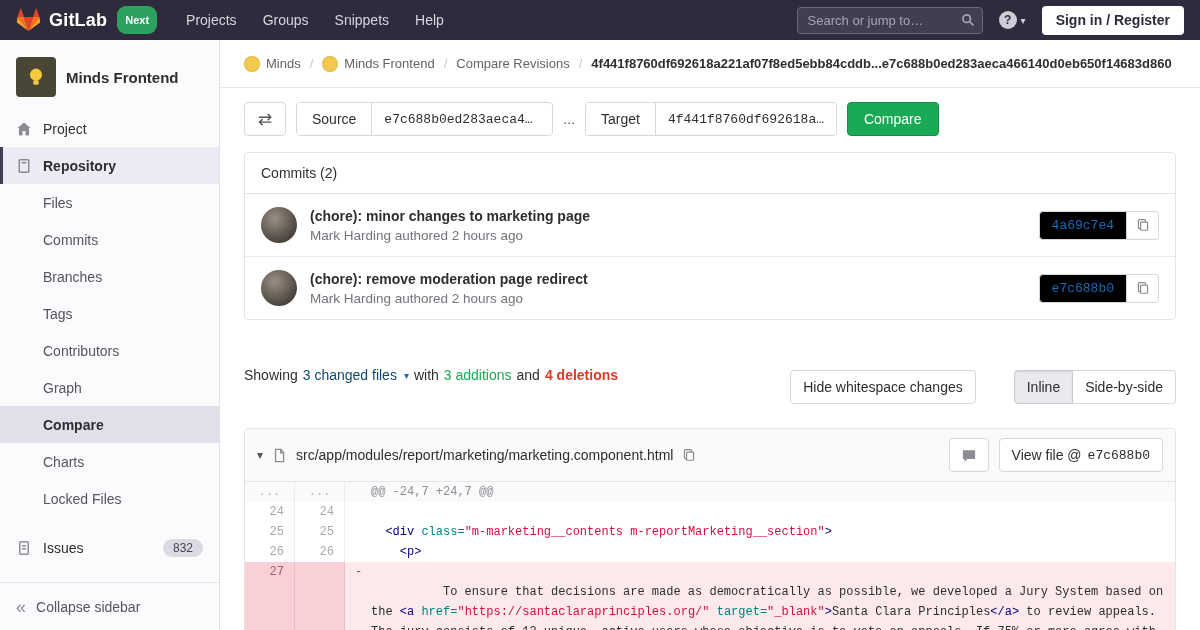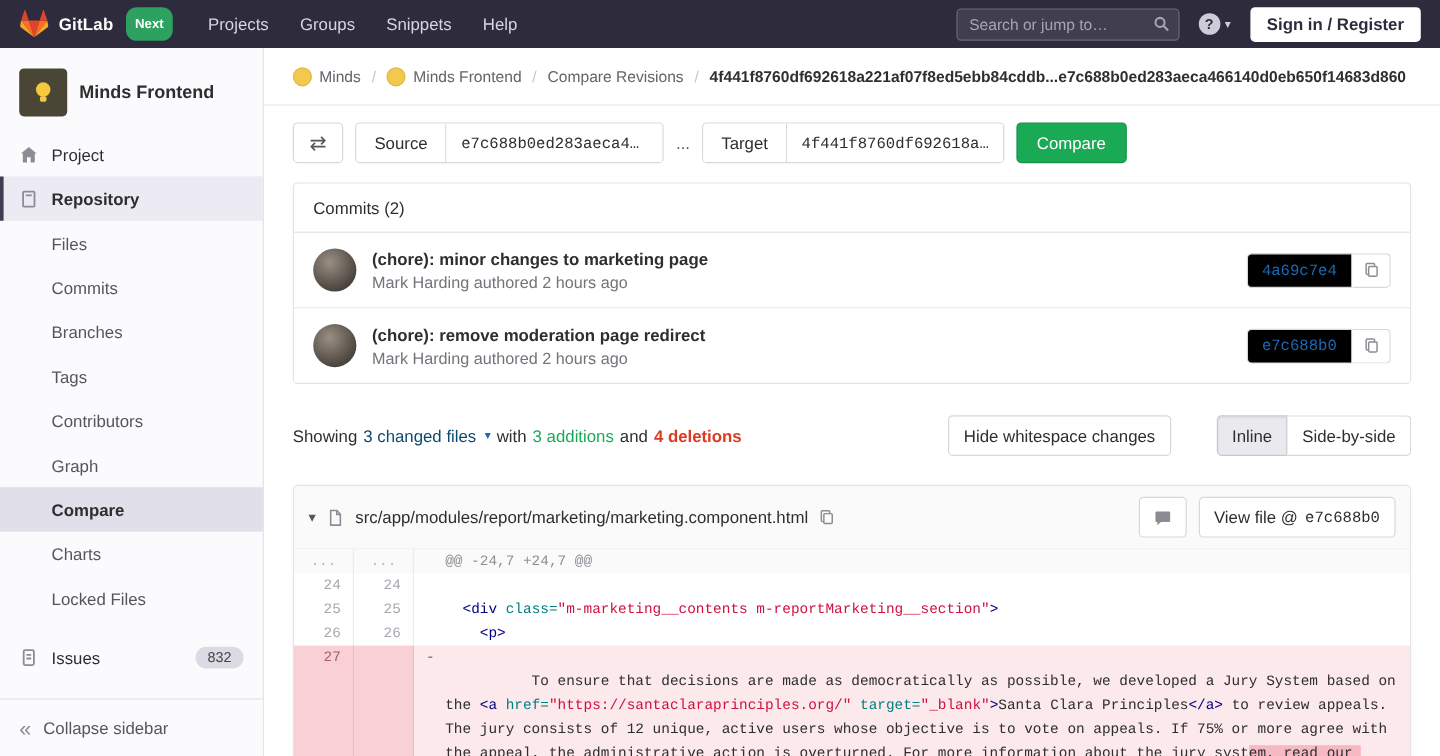--- a/index.html
+++ b/index.html
@@ -15,21 +15,21 @@
 
   
   .navbar {
     position: absolute; top: 0; left: 0; right: 0; height: 40px;
     background: #2e2b3d;
     display: flex; align-items: center; justify-content: space-between;
     padding: 0 16px; z-index: 10;
   }
   .nav-left { display: flex; align-items: center; }
   .logo { display: flex; align-items: center; gap: 8px; }
-  .logo-text { color: #fff; font-weight: 700; font-size: 14px; letter-spacing: .2px; }
+  .logo-text { color: #fff; font-weight: 700; font-size: 18px; letter-spacing: .2px; }
   .next-badge {
     background: #2da160; color: #fff; font-size: 11px; font-weight: 700;
     padding: 8px 8px; border-radius: 9px; margin-left: 2px;
   }
   .nav-links { display: flex; margin-left: 16px; }
   .nav-link { color: #d8d5e0; font-size: 14px; line-height: 40px; padding: 0 13px; }
   .nav-right { display: flex; align-items: center; gap: 16px; }
   .searchbox {
     position: relative; width: 186px; height: 27px;
     background: #413e50; border: 1px solid #6b6878; border-radius: 4px;
@@ -152,21 +152,21 @@
   .copy-btn {
     border: 1px solid #d8d8dc; border-left: none; border-radius: 0 4px 4px 0;
     width: 32px; background: #fff; display: flex; align-items: center; justify-content: center;
   }
 
   .summary-row { display: flex; align-items: center; gap: 5px; padding: 26px 24px 0; font-size: 14px; }
   .link-blue { color: #0c4a6e; }
   .caret-sm { font-size: 10px; color: #1b69b6; margin-left: 2px; }
   .txt-green { color: #1aaa55; font-weight: 400; }
   .txt-red { color: #db3b21; font-weight: 600; }
-  .summary-actions { margin-left: auto; display: flex; gap: 10px; }
+  .summary-actions { margin-left: auto; display: flex; gap: 10px; margin-top: 24px; }
   .btn {
     height: 34px; border: 1px solid #d8d8dc; background: #fff; border-radius: 4px;
     padding: 0 12px; font-size: 14px; color: #2e2e2e;
     display: inline-flex; align-items: center; gap: 6px;
     font-family: "Liberation Sans", sans-serif;
   }
   .toggle-group { display: flex; padding-left: 28px; }
   .toggle-group .btn { border-radius: 0; }
   .toggle-group .btn:first-child { border-radius: 4px 0 0 4px; }
   .toggle-group .btn:last-child { border-radius: 0 4px 4px 0; border-left: none; }

